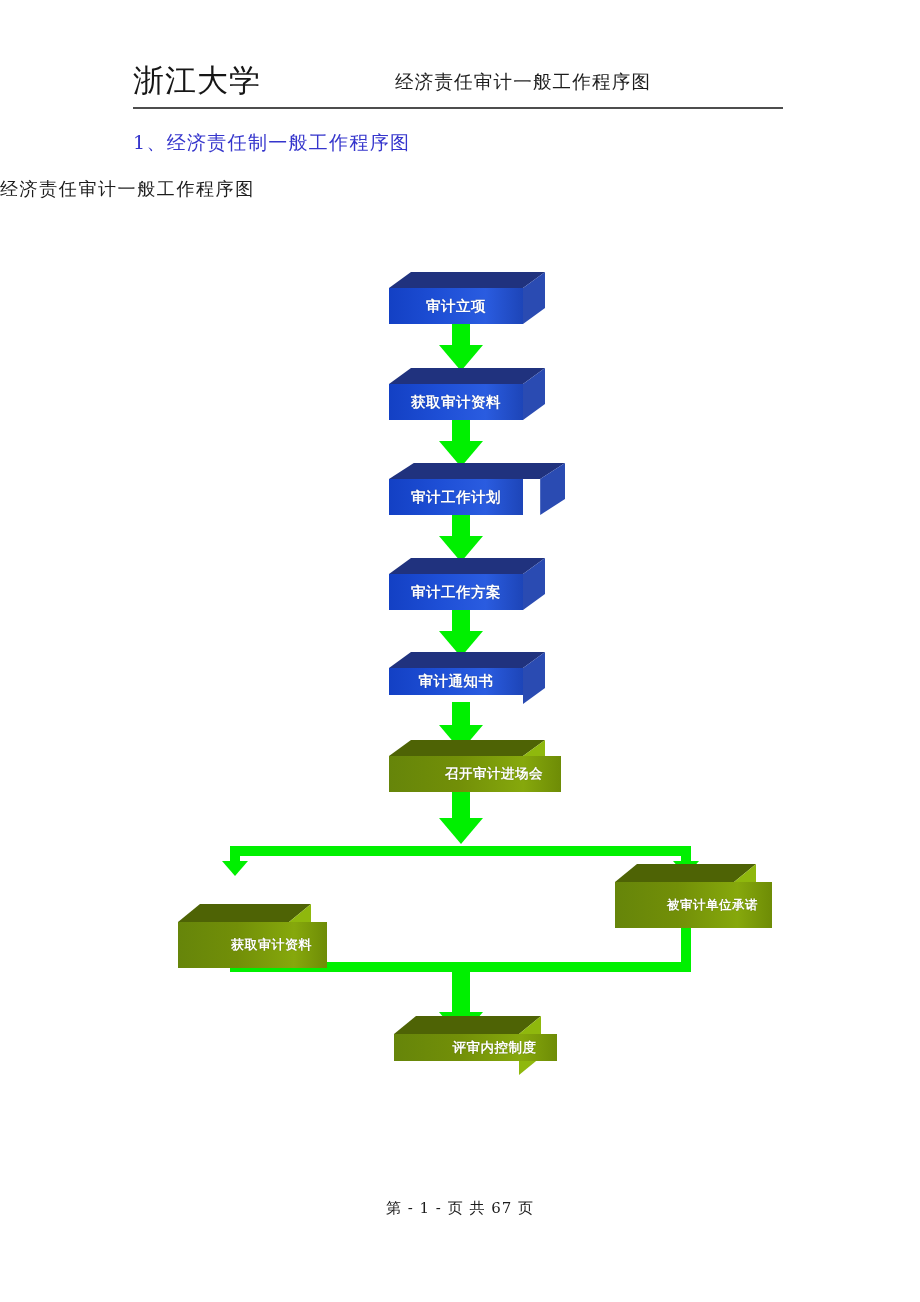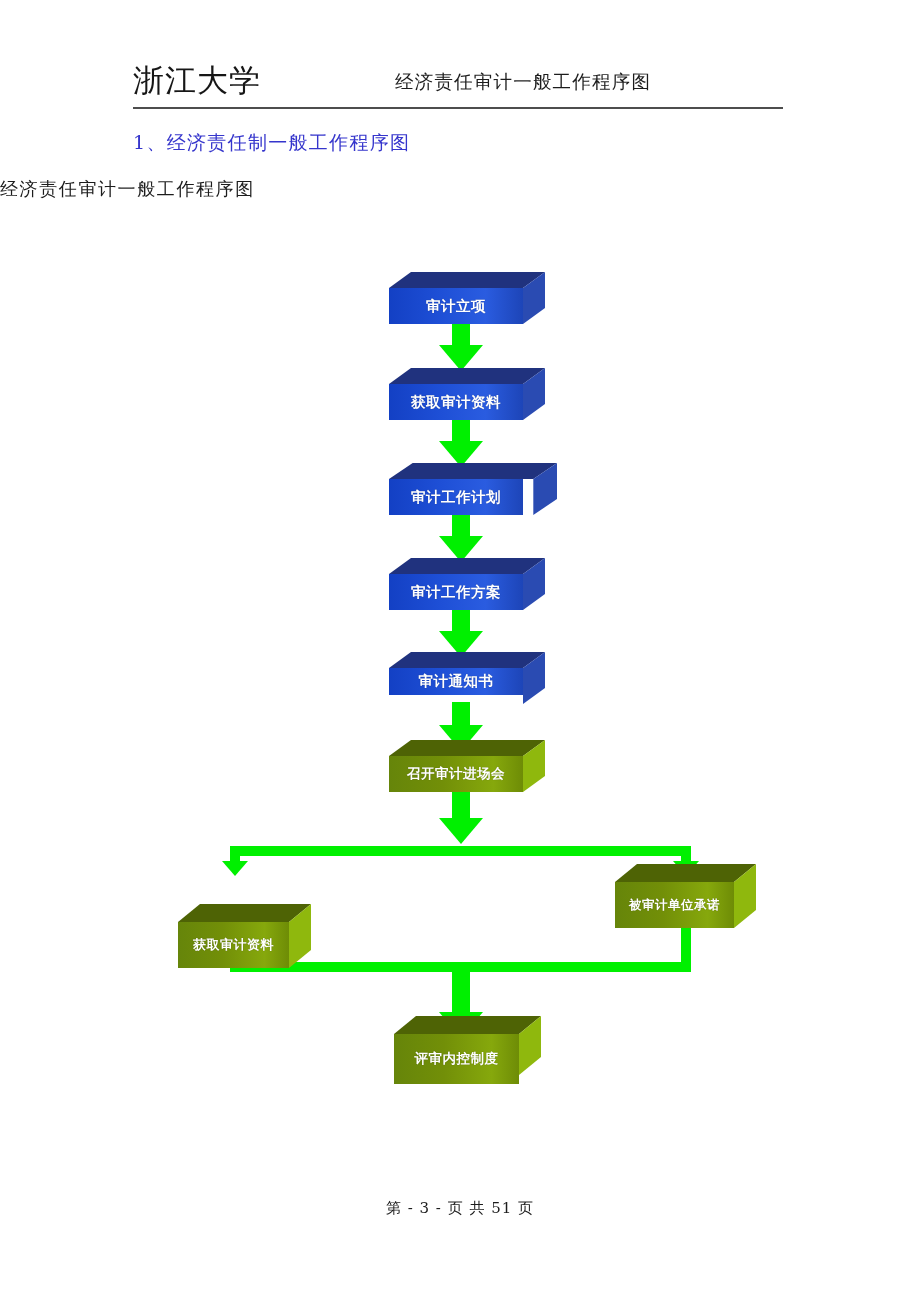--- a/index.html
+++ b/index.html
@@ -116,20 +116,21 @@
   
   .node.blue .face-front {
     background: linear-gradient(to right, #1340c4 0%, #1e4fd6 38%, #2a5ce0 72%, #1d45b8 100%);
   }
   .node.blue svg .top-poly  { fill: #20327e; }
   .node.blue svg .side-poly { fill: #2a4bb2; }
 
   
   .node.olive .face-front {
     background: linear-gradient(to right, #66850a 0%, #728f08 40%, #86a80c 78%, #6e8c06 100%);
+    padding-left: 38px;
   }
   .node.olive svg .top-poly  { fill: #4e6305; }
   .node.olive svg .side-poly { fill: #8fb80d; }
 
   
   .conn {
     position: absolute;
     background: #00f000;
   }
   .arrow-head {
@@ -219,21 +220,21 @@
   <div class="node blue" style="left:389px; top:368px; width:156px; height:53px;">
     <svg class="face-top" viewBox="0 0 156 53" preserveAspectRatio="none">
       <polygon class="top-poly" points="0,16 22,0 156,0 134,16"></polygon>
       <polygon class="side-poly" points="134,16 156,0 156,36 134,52"></polygon>
     </svg>
     <div class="face-front" style="left:0; top:16px; width:134px; height:36px; font-size:14.5px;">
       <span>获取审计资料</span>
     </div>
   </div>
 
-  <div class="node blue" style="left:389px; top:463px; width:168px; height:53px;">
+  <div class="node blue" style="left:389px; top:463px; width:144px; height:53px;padding-left:32px;">
     <svg class="face-top" viewBox="0 0 156 53" preserveAspectRatio="none">
       <polygon class="top-poly" points="0,16 22,0 156,0 134,16"></polygon>
       <polygon class="side-poly" points="134,16 156,0 156,36 134,52"></polygon>
     </svg>
     <div class="face-front" style="left:0; top:16px; width:134px; height:36px; font-size:14.5px;">
       <span>审计工作计划</span>
     </div>
   </div>
 
   <div class="node blue" style="left:389px; top:558px; width:156px; height:53px;">
@@ -284,20 +285,20 @@
     <div class="face-front" style="left:0; top:18px; width:119px; height:46px; font-size:12.5px;">
       <span>被审计单位承诺</span>
     </div>
   </div>
 
   <div class="node olive" style="left:394px; top:1016px; width:147px; height:59px;">
     <svg class="face-top" viewBox="0 0 147 59" preserveAspectRatio="none">
       <polygon class="top-poly" points="0,18 22,0 147,0 125,18"></polygon>
       <polygon class="side-poly" points="125,18 147,0 147,41 125,59"></polygon>
     </svg>
-    <div class="face-front" style="left:0; top:18px; width:125px; height:50px; font-size:13.5px;">
+    <div class="face-front" style="left:0; top:18px; width:125px; height:27px; font-size:13.5px;">
       <span>评审内控制度</span>
     </div>
   </div>
 
 </div>
 
-<div id="page-footer">第 - 3 - 页 共 51 页</div>
+<div id="page-footer">第 - 1 - 页 共 67 页</div>
 
 </body></html>

